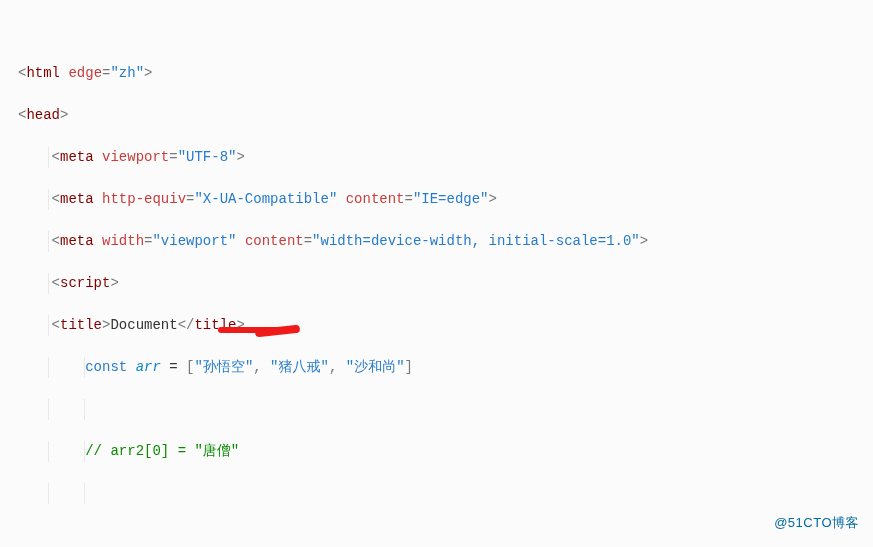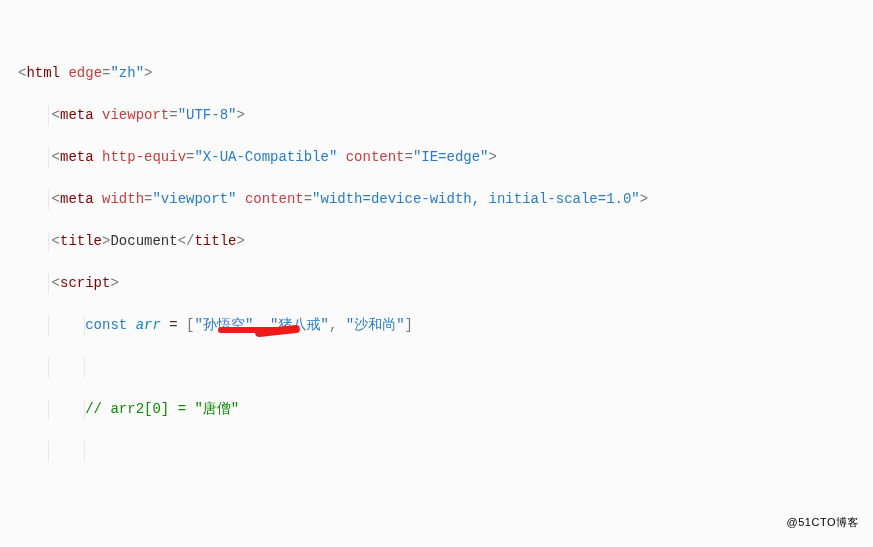--- a/index.html
+++ b/index.html
@@ -51,38 +51,39 @@
     height: 6px;
     border-radius: 4px;
   }
   .ul1 { left: 218px; top: 327px; width: 78px; }
   .ul2 { left: 255px; top: 327px; width: 45px; height:8px; transform: rotate(-6deg); border-radius:5px;}
 
   .watermark {
     position: absolute;
     right: 14px;
     bottom: 14px;
-    color: #000000;
+    color: #0369a1;
     font-family: Arial, sans-serif;
-    font-size: 11px;
+    font-size: 13px;
     letter-spacing: 0.5px;
   }
   .cut { color:#c93c3c; }
 </style>
 </head>
 <body>
 
 <div class="editor">
 <div class="line cut"><span style="visibility:hidden">&lt;!DOCTYPE html&gt;</span></div>
 <div class="line"><span class="punc">&lt;</span><span class="tag">html</span> <span class="attr">edge</span><span class="punc">=</span><span class="str">"zh"</span><span class="punc">&gt;</span></div>
+<div class="line"><span class="punc">&lt;</span><span class="tag">head</span><span class="punc">&gt;</span></div>
 <div class="line g1">    <span class="punc">&lt;</span><span class="tag">meta</span> <span class="attr">viewport</span><span class="punc">=</span><span class="str">"UTF-8"</span><span class="punc">&gt;</span></div>
 <div class="line g1">    <span class="punc">&lt;</span><span class="tag">meta</span> <span class="attr">http-equiv</span><span class="punc">=</span><span class="str">"X-UA-Compatible"</span> <span class="attr">content</span><span class="punc">=</span><span class="str">"IE=edge"</span><span class="punc">&gt;</span></div>
 <div class="line g1">    <span class="punc">&lt;</span><span class="tag">meta</span> <span class="attr">width</span><span class="punc">=</span><span class="str">"viewport"</span> <span class="attr">content</span><span class="punc">=</span><span class="str">"width=device-width, initial-scale=1.0"</span><span class="punc">&gt;</span></div>
+<div class="line g1">    <span class="punc">&lt;</span><span class="tag">script</span><span class="punc">&gt;</span></div>
 <div class="line g1">    <span class="punc">&lt;</span><span class="tag">title</span><span class="punc">&gt;</span><span class="title">Document</span><span class="punc">&lt;/</span><span class="tag">title</span><span class="punc">&gt;</span></div>
-<div class="line g1">    <span class="punc">&lt;</span><span class="tag">script</span><span class="punc">&gt;</span></div>
 <div class="line g2">        <span class="kw">const</span> <span class="var">arr</span> <span class="op">=</span> <span class="punc">[</span><span class="str">"孙悟空"</span><span class="punc">,</span> <span class="str">"猪八戒"</span><span class="punc">,</span> <span class="str">"沙和尚"</span><span class="punc">]</span></div>
 <div class="line g2">        </div>
 <div class="line g2">        <span class="cmt">// arr2[0] = "唐僧"</span></div>
 <div class="line g2">        </div>
 
 
 
 
 
 

